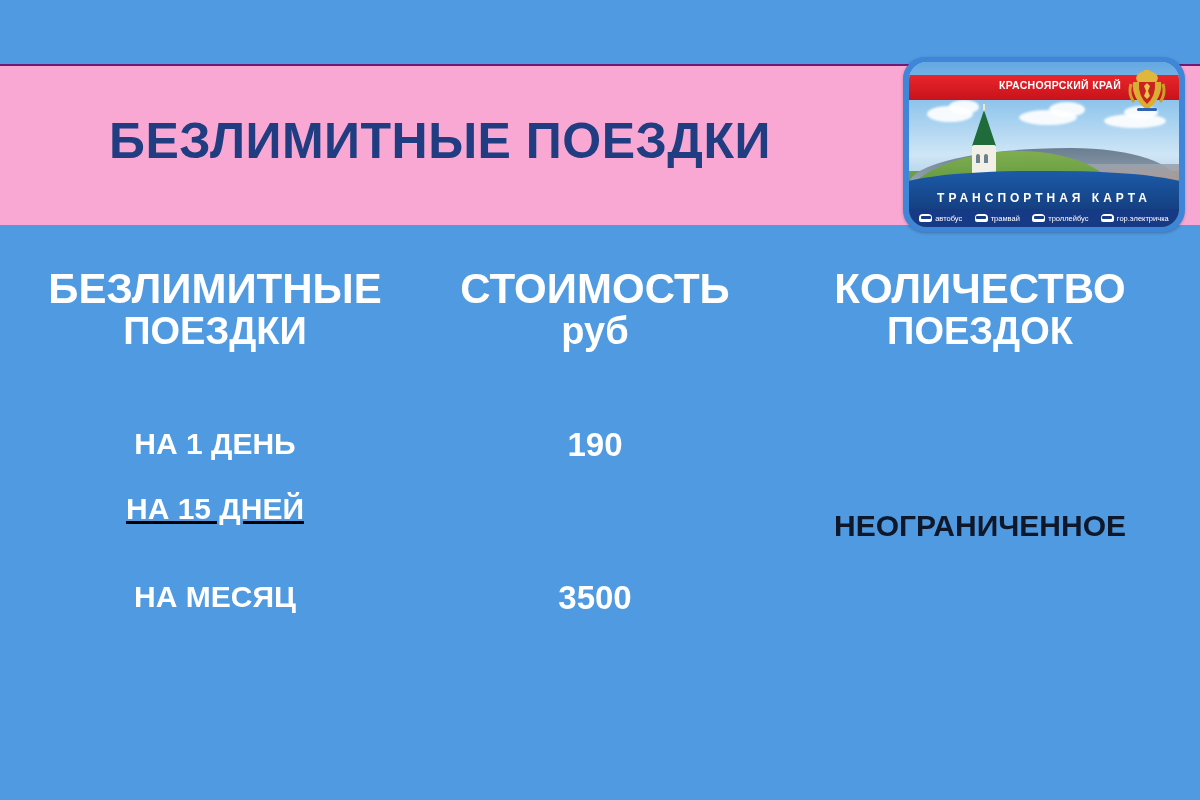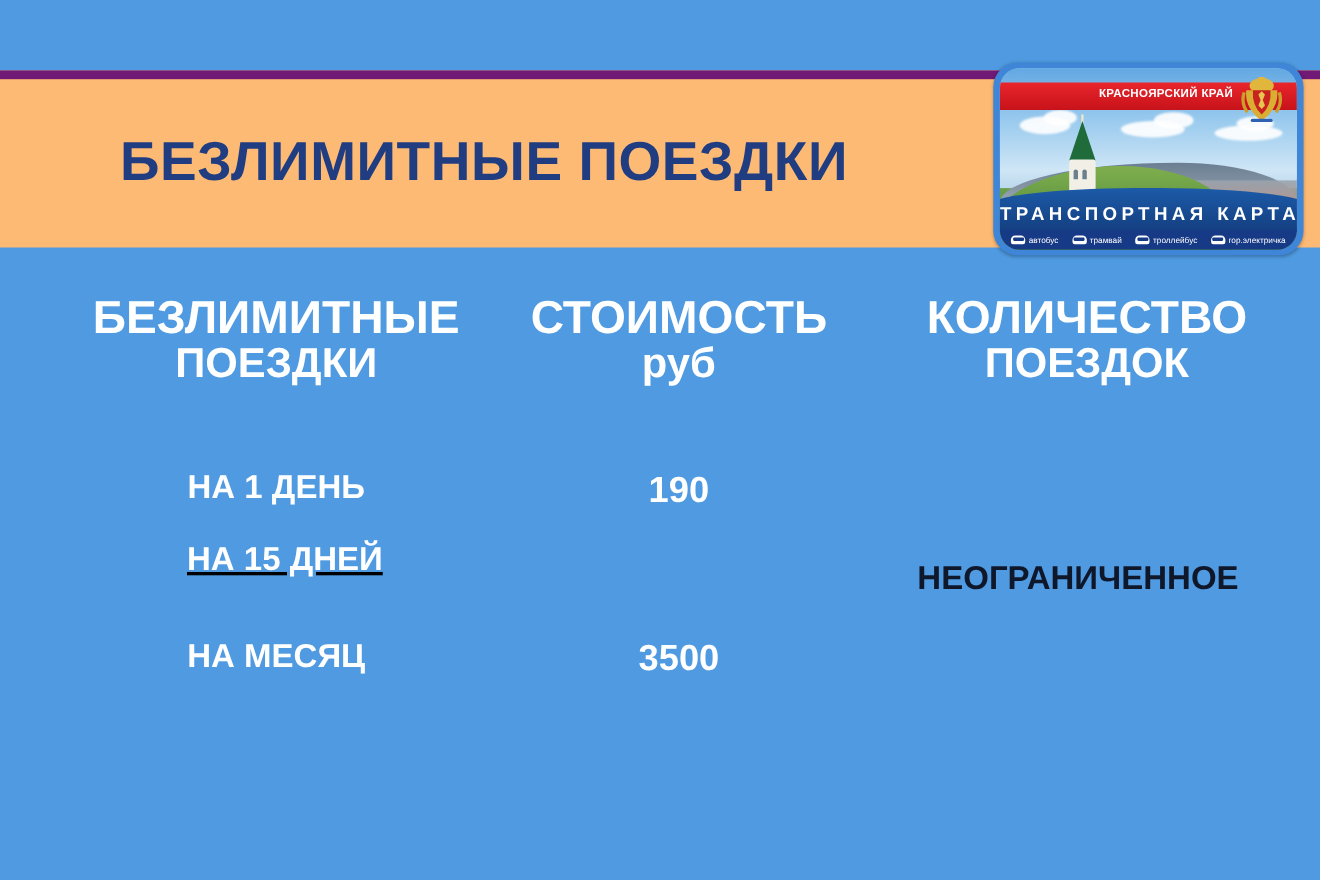--- a/index.html
+++ b/index.html
@@ -8,22 +8,22 @@
     font-family:"Liberation Sans", sans-serif;
   }
   #page {
     position:relative; width:1200px; height:800px;
     background:#4f9ae0;
   }
 
   
   #title-band {
     position:absolute; left:0; top:64px; width:1200px; height:161px;
-    background:#fdba74;
-    border-top:8px solid #701a75;
+    background:#f9a8d4;
+    border-top:2px solid #701a75;
   }
   #page-title {
     position:absolute; left:0; top:46px; width:880px;
     text-align:center;
     font-size:50px; font-weight:bold;
     color:#1f3d80;
     letter-spacing:0.5px;
     white-space:nowrap;
   }
 
@@ -103,21 +103,21 @@
   }
   
   #card-bottom {
     position:absolute; left:-6%; bottom:16px; width:112%; height:40px;
     background:linear-gradient(#1c5aa8, #143f80);
     border-radius:46% 46% 0 0 / 46% 46% 0 0;
   }
   #card-title {
     position:absolute; left:0; bottom:22px; width:100%;
     text-align:center; color:#ffffff;
-    font-size:17px; font-weight:bold; letter-spacing:4px;
+    font-size:12px; font-weight:bold; letter-spacing:4px;
     white-space:nowrap;
   }
   #modes {
     position:absolute; left:0; bottom:0px; width:100%; height:18px;
     background:#173a86;
     display:flex; align-items:center; justify-content:space-around;
     padding:0 4px;
   }
   .mode { display:flex; align-items:center; gap:3px; white-space:nowrap; }
   .mode-label { font-size:7.5px; color:#ffffff; }
@@ -127,21 +127,21 @@
   }
   .mode-icon::after {
     content:""; position:absolute; left:1.5px; top:1.5px;
     width:10px; height:3px; background:#173a86; border-radius:1px;
   }
 
   
   #table {
     position:absolute; left:0; top:232px; width:1200px; height:460px;
   }
-  .row { position:absolute; left:0; width:1200px; display:flex;padding-left:44px; }
+  .row { position:absolute; left:0; width:1200px; display:flex; }
   .col-a { width:430px; text-align:center; }
   .col-b { width:330px; text-align:center; }
   .col-c { width:440px; text-align:center; }
 
   .th {
     color:#ffffff; font-weight:bold; font-size:42px; line-height:1.08;
   }
   .th .sub { display:block; font-size:38px; }
   .td {
     color:#ffffff; font-weight:bold; font-size:30px; line-height:1.1;

